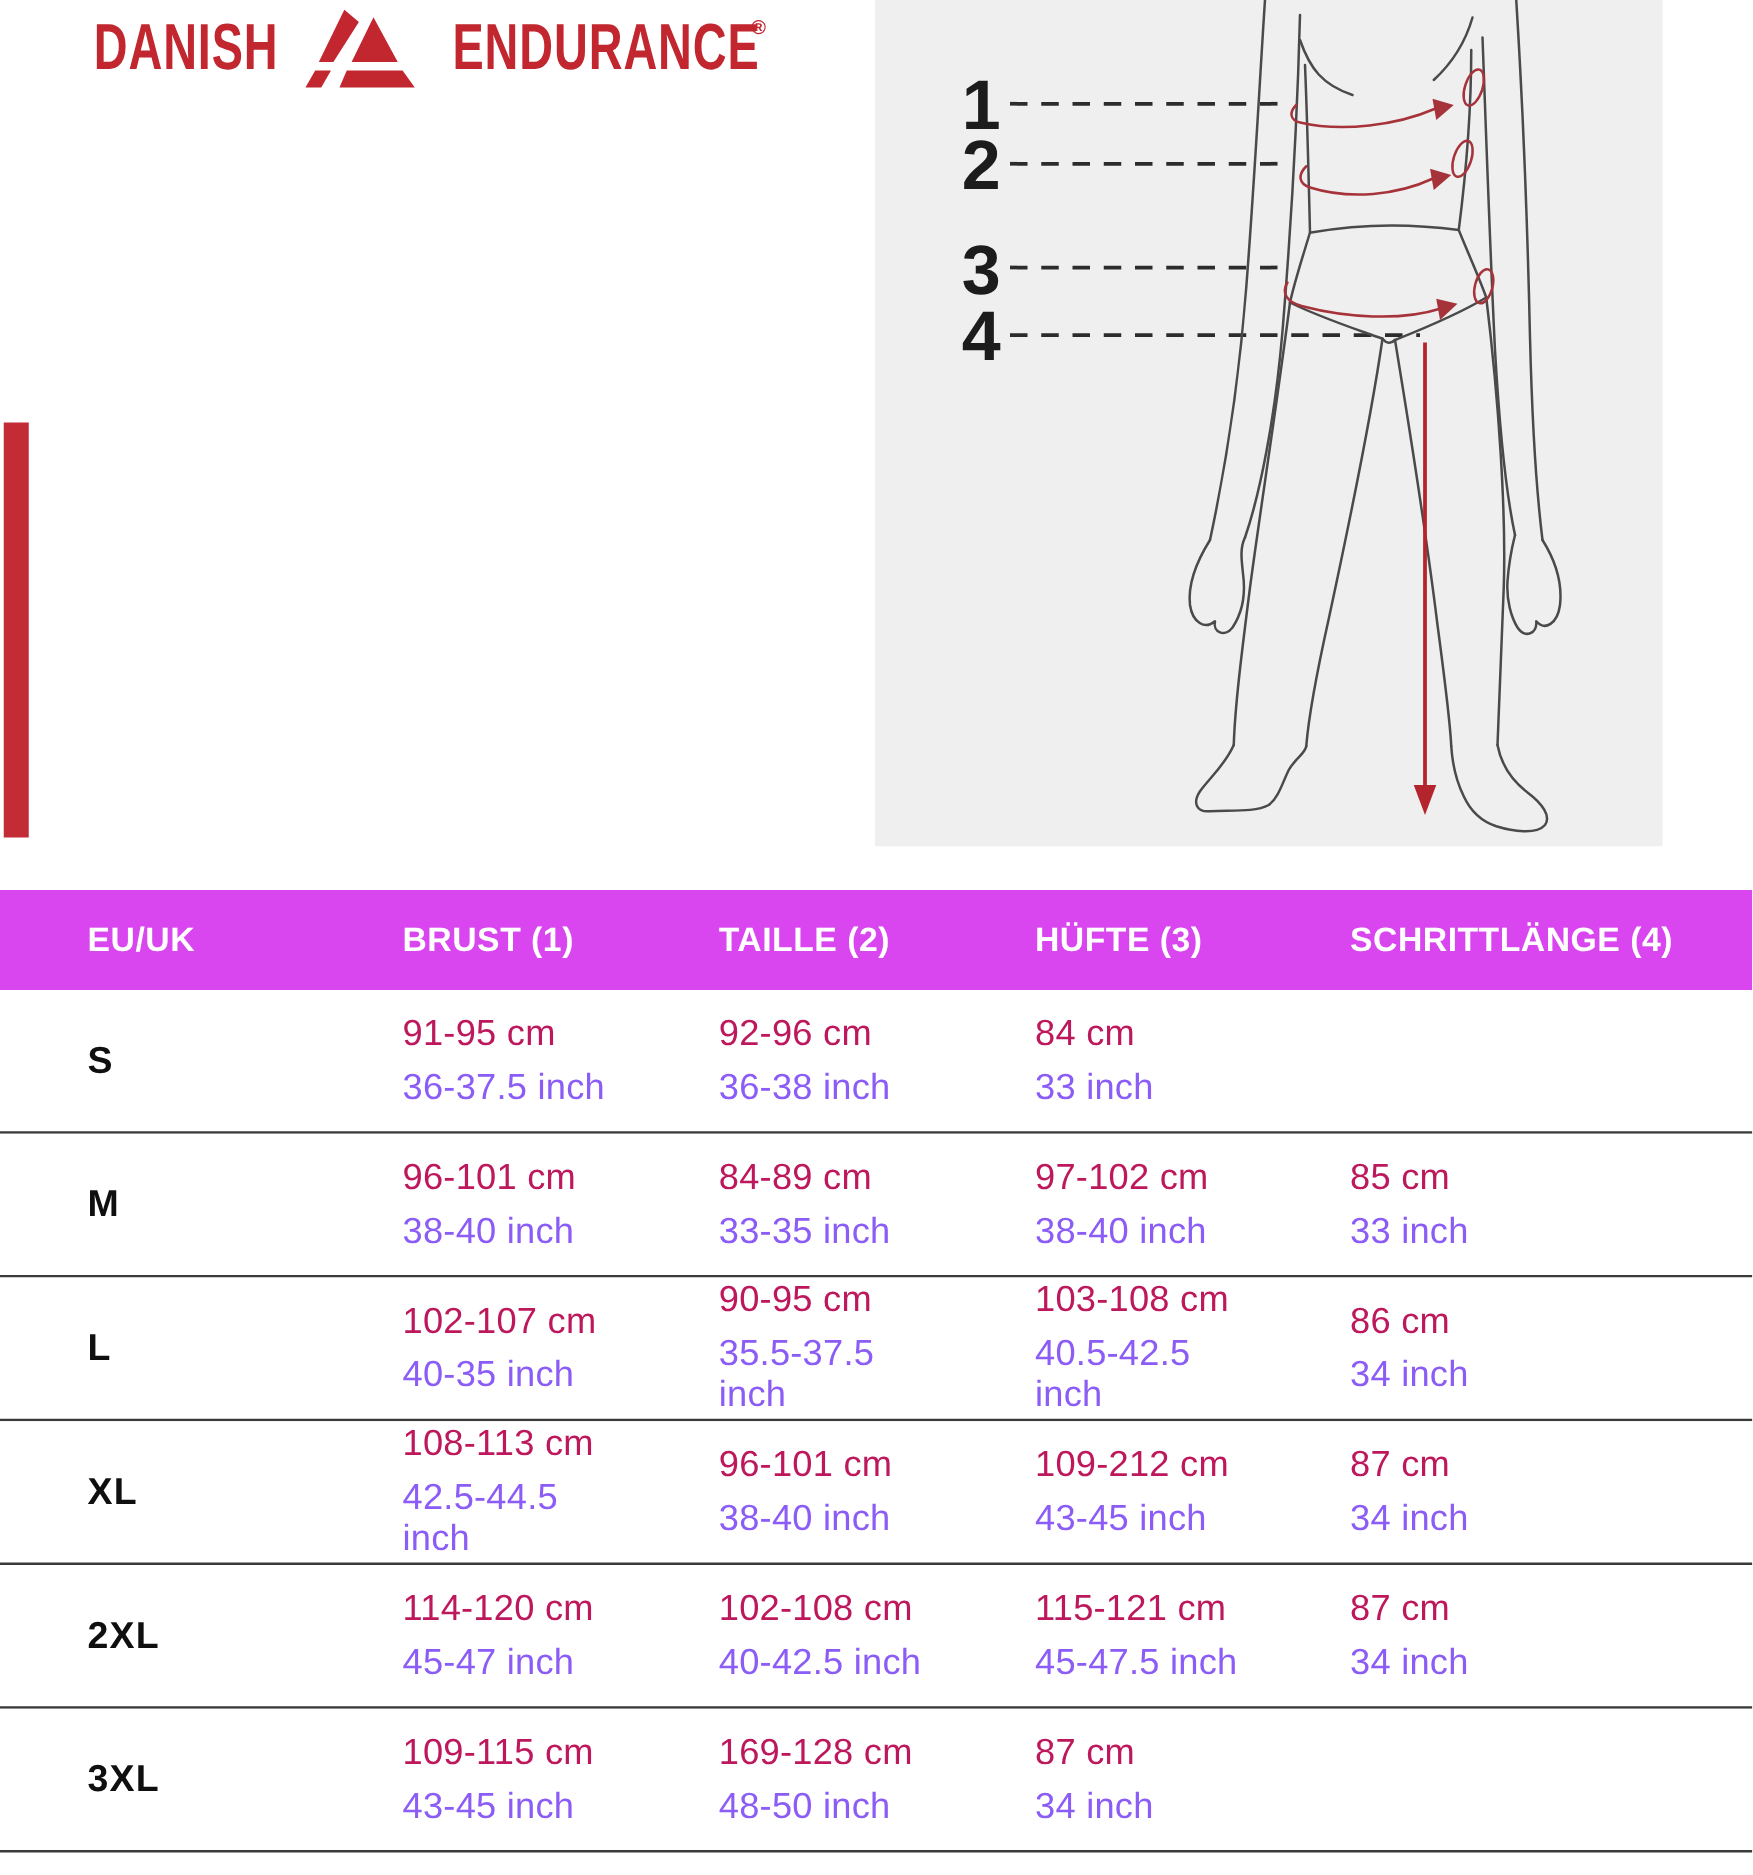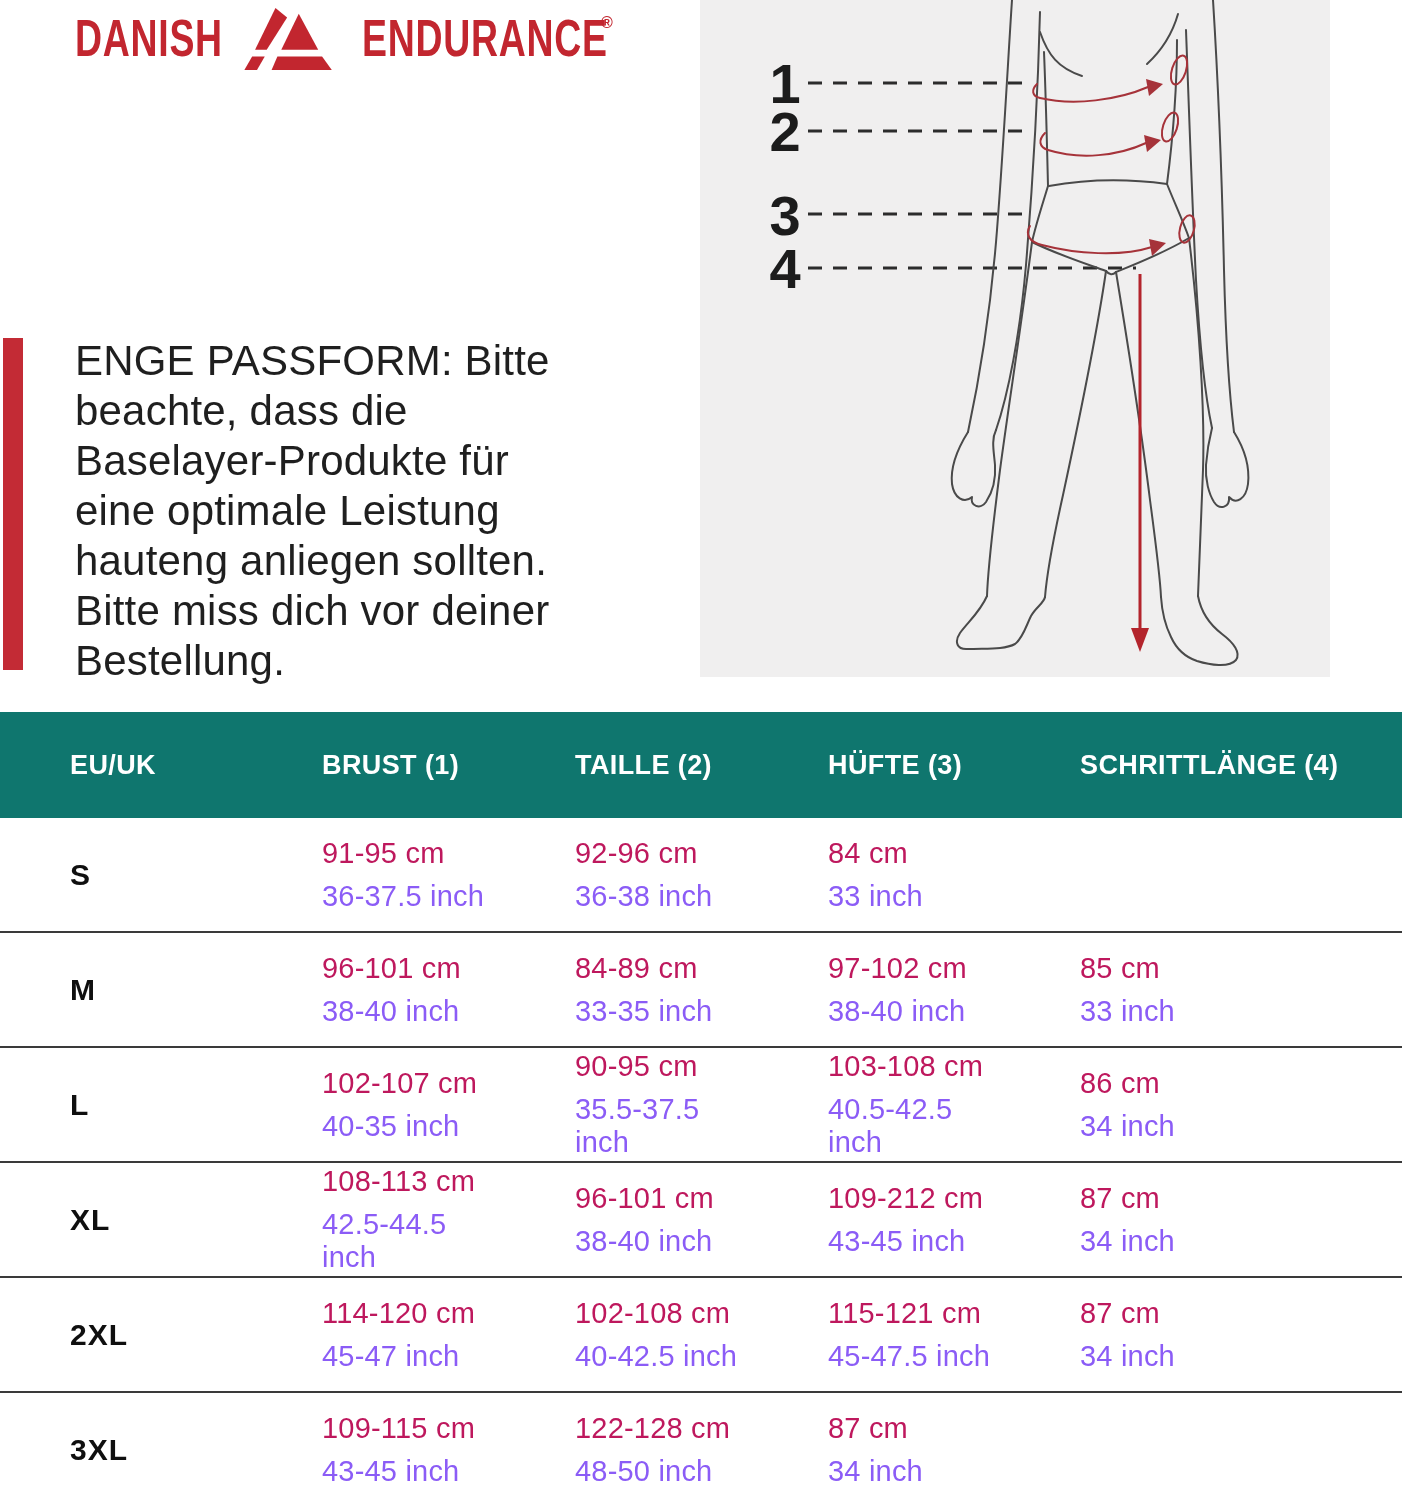--- a/index.html
+++ b/index.html
@@ -32,21 +32,21 @@
   .body-line{fill:none;stroke:#4a4a4a;stroke-width:2;stroke-linecap:round;stroke-linejoin:round;}
   .dash-line{fill:none;stroke:#2c2c2c;stroke-width:3;stroke-dasharray:14 11;}
   .red-arc{fill:none;stroke:#A6333A;stroke-width:2;stroke-linecap:round;}
   .red-head{fill:#A6333A;}
   .red-drop{fill:none;stroke:#B3242C;stroke-width:3;}
   .red-drop-head{fill:#B3242C;}
   .measure-num{font-family:"Liberation Sans",sans-serif;font-size:56px;font-weight:bold;fill:#1c1c1c;}
   
   .size-table{position:absolute;left:0;top:712px;width:1402px;}
   .thead{
-    height:106px;background:#0f766e;display:grid;
+    height:80px;background:#d946ef;display:grid;
     grid-template-columns:252px 253px 253px 252px 392px;align-items:center;
   }
   .hcell{padding-left:70px;color:#ffffff;font-weight:bold;font-size:27px;letter-spacing:0.4px;}
   .trow{
     height:113px;display:grid;grid-template-columns:252px 253px 253px 252px 392px;
     align-items:center;border-bottom:2px solid #3a3a3a;background:#ffffff;
   }
   .cell{padding-left:70px;}
   .size-label{font-weight:bold;font-size:30px;color:#0f0f0f;letter-spacing:1px;}
   .cm-value{font-size:29px;color:#be185d;margin-bottom:10px;letter-spacing:0.2px;}
@@ -62,27 +62,20 @@
     <polygon points="23,47 44,4 56,14 35,47"></polygon>
     <polygon points="50,47 68,10 88,47"></polygon>
     <polygon points="12,68 20,54 33,54 25,68"></polygon>
     <polygon points="40,68 46,54 92,54 102,68"></polygon>
   </svg>
   <div class="logo-word logo-endurance">ENDURANCE</div>
   <div class="logo-reg">®</div>
 
   <div class="accent-bar"></div>
 
-  <div class="fit-note">ENGE PASSFORM: Bitte
-beachte, dass die
-Baselayer-Produkte für
-eine optimale Leistung
-hauteng anliegen sollten.
-Bitte miss dich vor deiner
-Bestellung.</div>
 
   <div class="figure-box">
     <svg viewBox="0 0 630 677">
 
       <path class="dash-line" d="M 108,83 H 325"></path>
       <path class="dash-line" d="M 108,131 H 330"></path>
       <path class="dash-line" d="M 108,214 H 322"></path>
       <path class="dash-line" d="M 108,268 H 436"></path>
 
       <text class="measure-num" x="85" y="103" text-anchor="middle">1</text>
@@ -252,21 +245,21 @@
         </div>
     </div>
 
     <div class="trow">
       <div class="cell size-label">3XL</div>
       <div class="cell">
           <div class="cm-value">109-115 cm</div>
           <div class="inch-value">43-45 inch</div>
         </div>
       <div class="cell">
-          <div class="cm-value">122-128 cm</div>
+          <div class="cm-value">169-128 cm</div>
           <div class="inch-value">48-50 inch</div>
         </div>
       <div class="cell">
           <div class="cm-value">87 cm</div>
           <div class="inch-value">34 inch</div>
         </div>
     </div>
   </div>
 
 </div>

